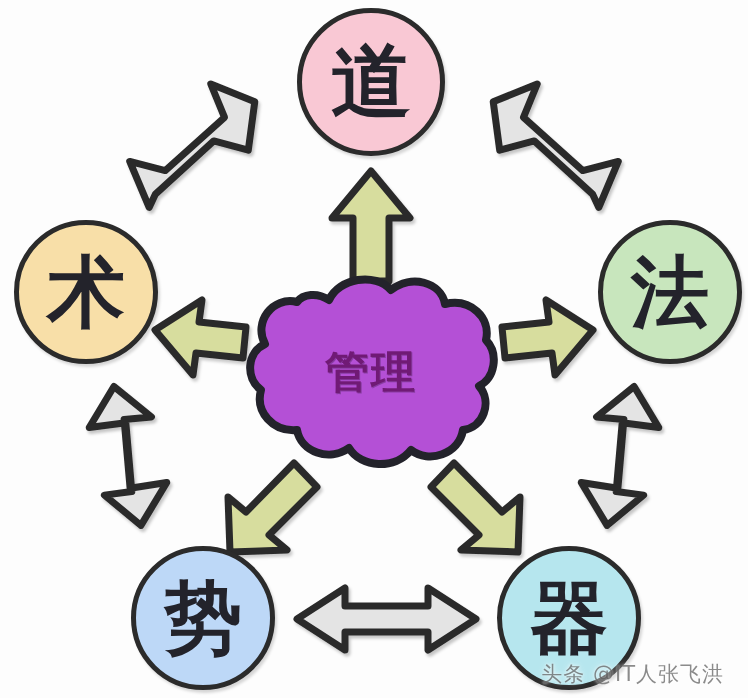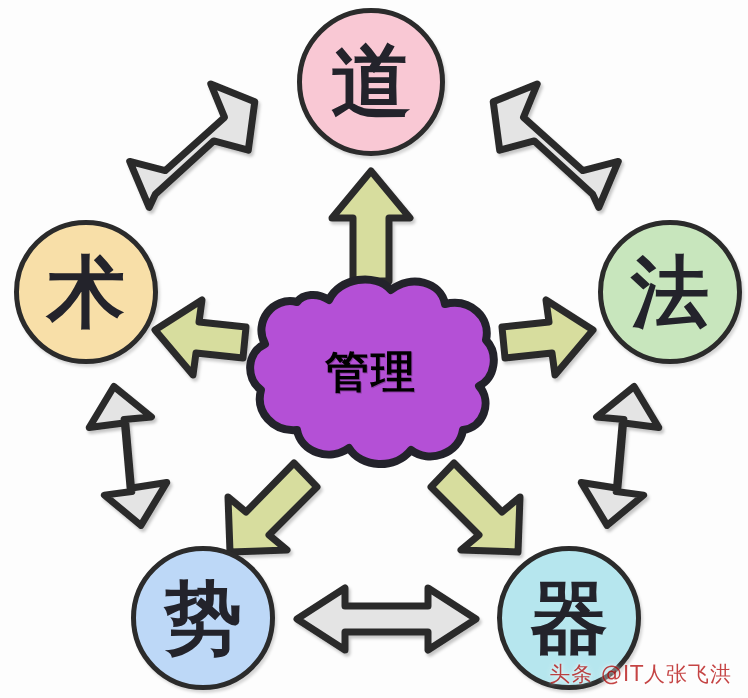--- a/index.html
+++ b/index.html
@@ -53,39 +53,39 @@
     align-items: center;
     justify-content: center;
     gap: 4px;
     pointer-events: none;
   }
   .cloud-line {
     font-family: "DejaVu Sans", "Liberation Sans", sans-serif;
     font-weight: bold;
     font-size: 44px;
     letter-spacing: 2px;
-    color: #000000;
+    color: #701a75;
     line-height: 1.12;
     text-shadow: 1px 1px 0 rgba(0,0,0,0.25);
   }
   .arrow-layer {
     position: absolute;
     left: 0;
     top: 0;
     width: 748px;
     height: 698px;
     pointer-events: none;
   }
   .watermark {
     position: absolute;
-    right: 16px;
+    right: 24px;
     bottom: 10px;
     font-family: "DejaVu Sans", "Liberation Sans", sans-serif;
     font-size: 21px;
-    color: #b91c1c;
+    color: #737373;
     opacity: 0.82;
     letter-spacing: 1px;
     white-space: nowrap;
     text-shadow: 0 0 3px rgba(255,255,255,0.9), 0 0 6px rgba(255,255,255,0.75);
   }
 </style>
 </head>
 <body>
 
 <div id="canvas">

